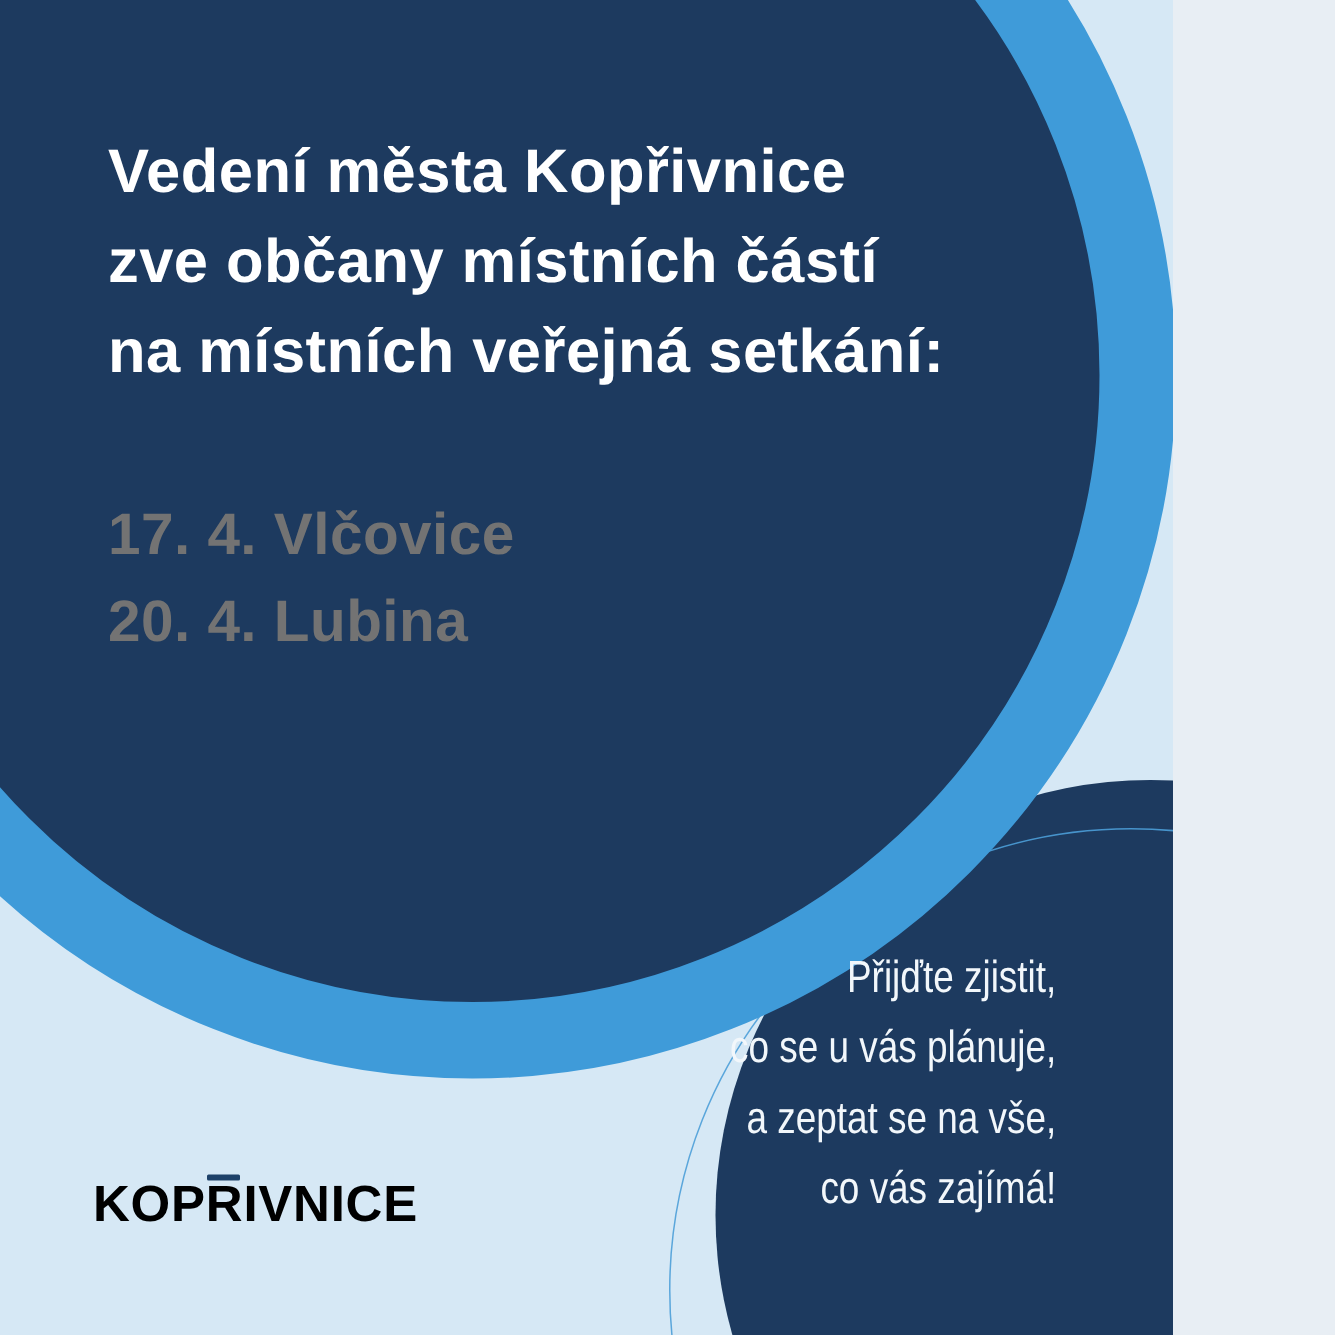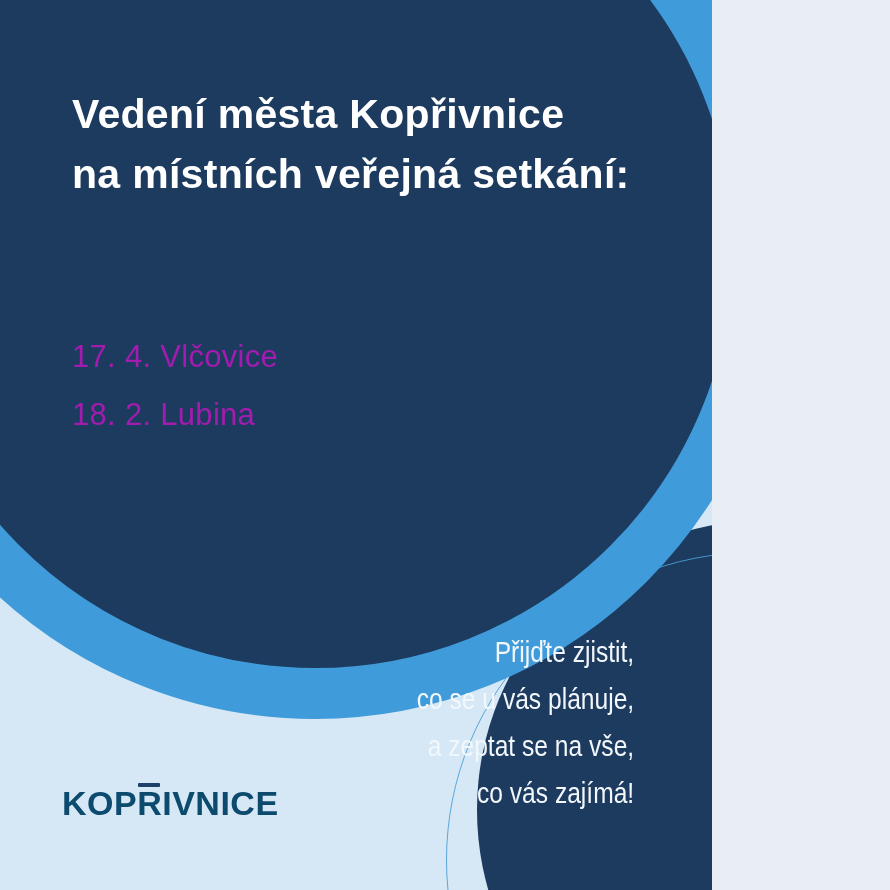--- a/index.html
+++ b/index.html
@@ -1,19 +1,19 @@
 <!DOCTYPE html>
 <html><head>
 <meta charset="utf-8">
 <style>
   html, body { margin: 0; padding: 0; background: #e8eef4; }
 
   .poster {
     position: relative;
-    width: 712px;
+    width: 782px;
     height: 890px;
     overflow: hidden;
     background: #d6e8f5;
     font-family: "Liberation Sans", sans-serif;
   }
 
   
   .circle-top-left {
     position: absolute;
     left: -154px;
@@ -64,24 +64,24 @@
     font-weight: bold;
     letter-spacing: 0.3px;
     white-space: nowrap;
   }
 
   .meetings {
     position: absolute;
     left: 72px;
     top: 328px;
     z-index: 4;
-    color: #a21caf;
-    font-size: 31px;
+    color: #737373;
+    font-size: 39px;
     line-height: 58px;
-    font-weight: normal;
+    font-weight: bold;
     letter-spacing: 0.3px;
     white-space: nowrap;
   }
 
   .cta {
     position: absolute;
     right: 78px;
     top: 628px;
     z-index: 4;
     color: #f2f7fb;
@@ -92,21 +92,21 @@
     white-space: nowrap;
     transform: scaleX(0.82);
     transform-origin: top right;
   }
 
   .logo {
     position: absolute;
     left: 62px;
     top: 784px;
     z-index: 4;
-    color: #0c4a6e;
+    color: #000000;
     font-size: 34px;
     font-weight: bold;
     letter-spacing: 0.5px;
     white-space: nowrap;
   }
 
   .logo .logo-r {
     position: relative;
     display: inline-block;
   }
@@ -127,26 +127,27 @@
 <body>
 
 <div class="poster">
 
   <div class="circle-bottom-right"></div>
   <div class="circle-outline"></div>
   <div class="circle-top-left"></div>
 
   <div class="headline">
     <div>Vedení města Kopřivnice</div>
+    <div>zve občany místních částí</div>
     <div>na místních veřejná setkání:</div>
   </div>
 
   <div class="meetings">
     <div>17. 4. Vlčovice</div>
-    <div>18. 2. Lubina</div>
+    <div>20. 4. Lubina</div>
   </div>
 
   <div class="cta">
     <div>Přijďte zjistit,</div>
     <div>co se u vás plánuje,</div>
     <div>a zeptat se na vše,</div>
     <div>co vás zajímá!</div>
   </div>
 
   <div class="logo">

